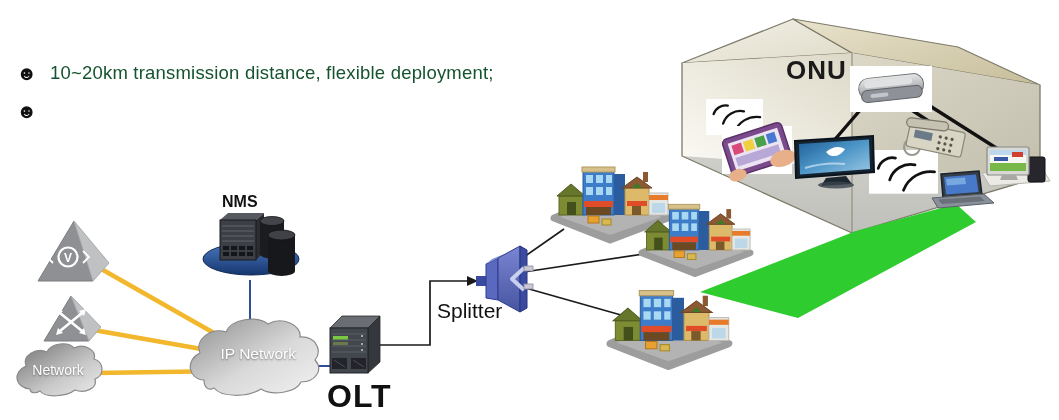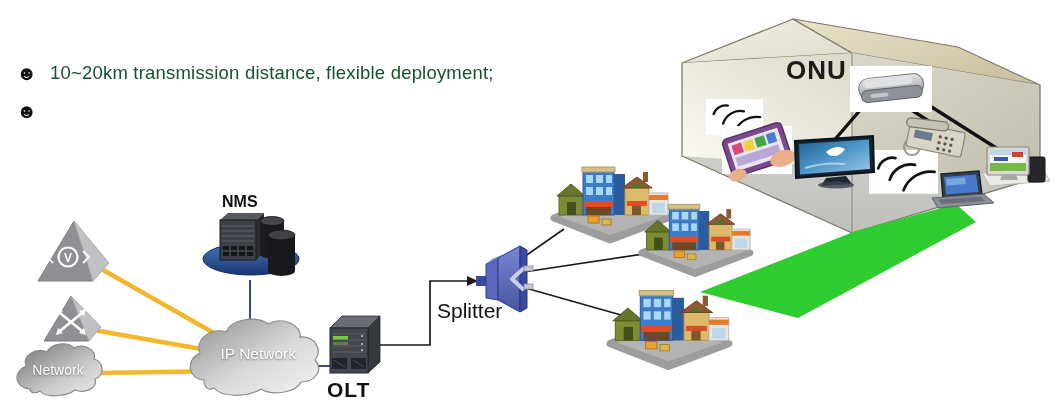--- a/index.html
+++ b/index.html
@@ -7,21 +7,21 @@
     position:relative;width:1059px;height:420px;overflow:hidden;background:#ffffff;
     font-family:"Liberation Sans","DejaVu Sans",sans-serif;color:#1e1e1e;
   }
   .stage svg{position:absolute;left:0;top:0;}
   .features{position:absolute;left:16px;top:54px;list-style:none;margin:0;padding:0;}
   .features li{display:flex;align-items:center;height:38px;}
   .features .b-icon{font-size:20px;line-height:1;width:34px;color:#111;}
   .features .b-text{font-size:18.5px;color:#14532d;letter-spacing:.2px;}
   .lbl{position:absolute;white-space:nowrap;}
   .lbl-nms{left:222px;top:193px;font-size:16px;font-weight:bold;color:#111;}
-  .lbl-olt{left:327px;top:378px;font-size:21px;font-weight:bold;color:#111;letter-spacing:1px;}
+  .lbl-olt{left:327px;top:378px;font-size:32px;font-weight:bold;color:#111;letter-spacing:1px;}
   .lbl-splitter{left:437px;top:299px;font-size:21px;color:#111;}
   .lbl-onu{left:786px;top:55px;font-size:26px;font-weight:700;color:#1a1a1a;letter-spacing:1px;}
   .lbl-ip{left:210px;top:345px;width:86px;text-align:right;font-size:15.5px;color:#fff;
     text-shadow:0 1px 2px rgba(40,40,40,.55);}
   .lbl-internet{left:31px;top:362px;width:54px;text-align:center;font-size:14px;color:#fff;
     text-shadow:0 1px 2px rgba(40,40,40,.55);}
 </style>
 </head>
 <body>
 

